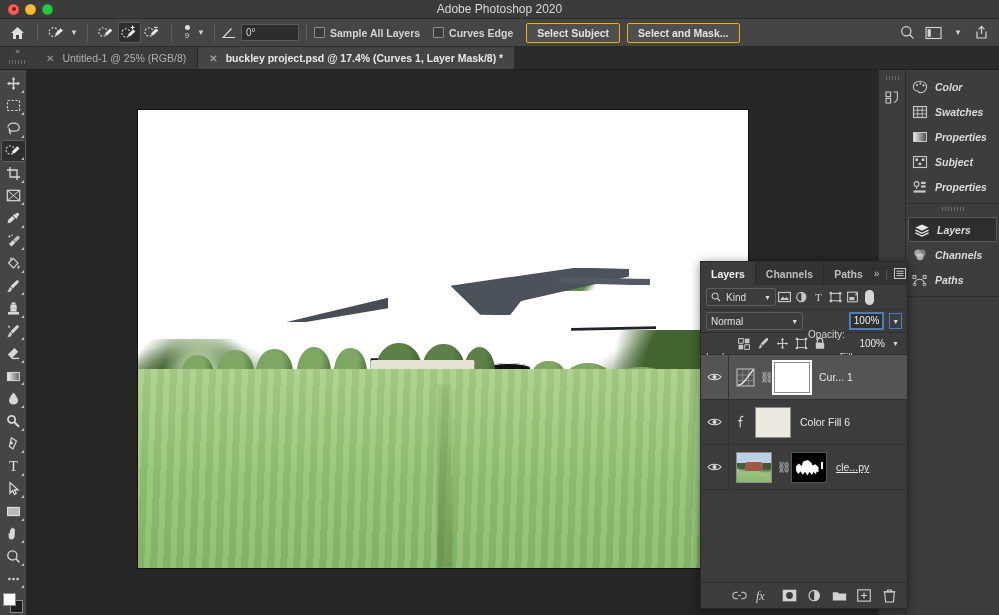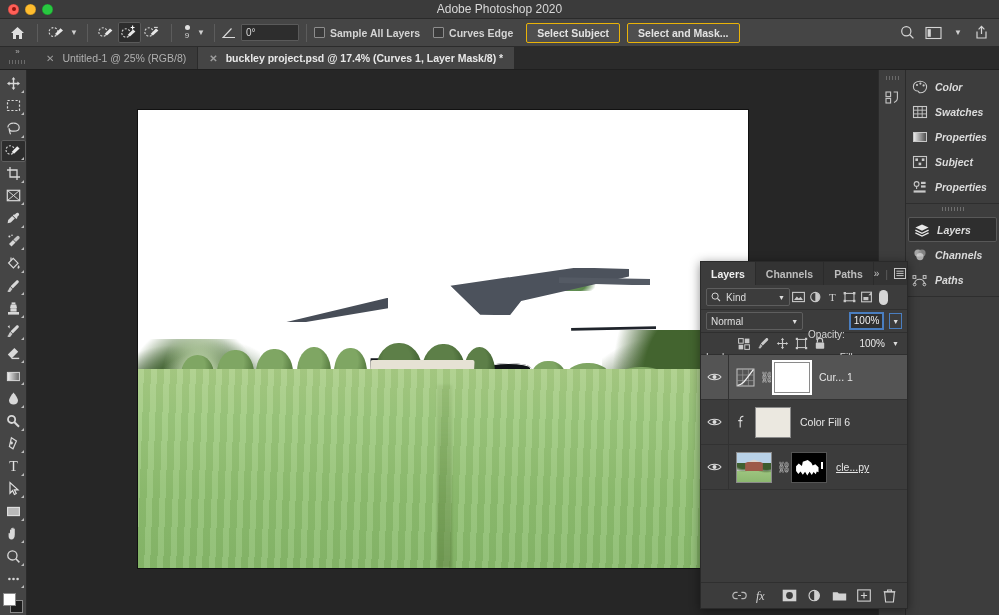--- a/index.html
+++ b/index.html
@@ -248,21 +248,21 @@
     padding:0 10px; display:flex; align-items:center; font-size:10.5px; font-weight:bold;
     color:#bdbdbd; background:#333; border-right:1px solid #2b2b2b;
   }
   .lp-tab.active{ background:#3c3c3c; color:#f0f0f0; }
   .lp-tabright{ margin-left:auto; display:flex; align-items:center; gap:6px; padding-right:6px; color:#c5c5c5; }
   .lp-filter{
     height:25px; display:flex; align-items:center; gap:0; padding:0 5px; background:#3c3c3c;
     border-bottom:1px solid #2f2f2f;
   }
   .kindbox{
-    display:flex; align-items:center; gap:5px; width:84px; height:18px;
+    display:flex; align-items:center; gap:5px; width:70px; height:18px;
     background:#3c3c3c; border:1px solid #5e5e5e; border-radius:2px; padding:0 4px; font-size:10px;
     color:#dcdcdc;
   }
   .kindbox .cv{ margin-left:auto; font-size:7px; }
   .ficon{ width:17px;height:18px; display:flex; align-items:center; justify-content:center; color:#c9c9c9; }
   .toggleswitch{ width:9px; height:15px; border-radius:5px; background:#d6d6d6; margin-left:4px; }
   .lp-blend{
     height:23px; display:flex; align-items:center; gap:5px; padding:0 5px;
     border-bottom:1px solid #2f2f2f;
   }

